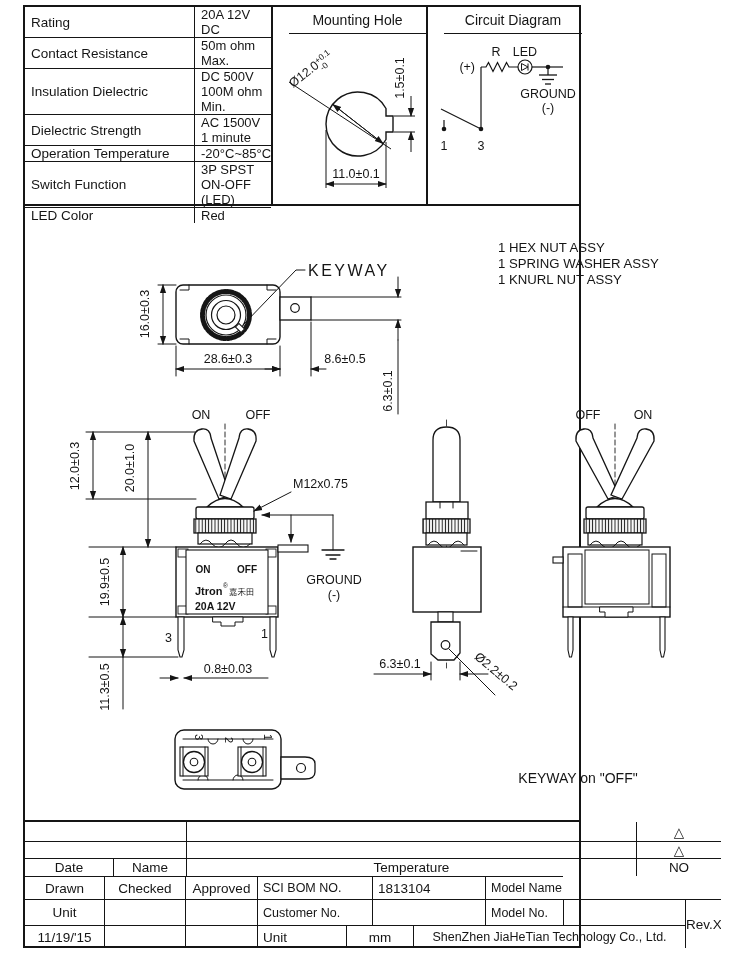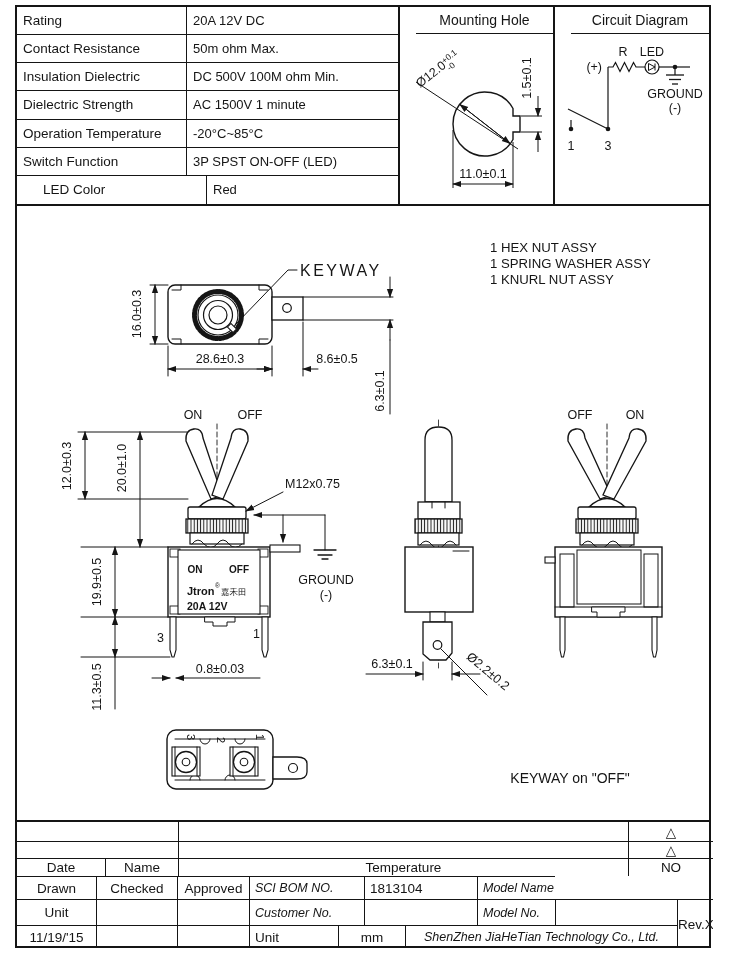--- a/index.html
+++ b/index.html
@@ -1,43 +1,43 @@
 <!DOCTYPE html>
 <html><head>
 <meta charset="utf-8">
 <style>
   html,body{margin:0;padding:0;background:#fff;}
   #stage{position:relative;width:750px;height:954px;background:#fff;
          font-family:"Liberation Sans",sans-serif;color:#151515;}
-  .sheet{position:absolute;left:15px;top:5px;width:696px;height:943px;
+  .sheet{position:absolute;left:23px;top:5px;width:558px;height:943px;
          border:2px solid #151515;box-sizing:border-box;}
   
   .hband{position:absolute;left:0;top:0;width:100%;height:199px;
          border-bottom:2px solid #151515;box-sizing:border-box;display:flex;}
   .spec{width:383px;border-right:2px solid #151515;box-sizing:border-box;
         display:grid;grid-template-rows:repeat(7,1fr);}
   .srow{display:flex;border-bottom:1.5px solid #151515;box-sizing:border-box;}
-  .srow:last-child{border-bottom:none;margin-left:20px;}
+  .srow:last-child{border-bottom:none;}
   .srow .lbl{width:170px;border-right:1.5px solid #151515;box-sizing:border-box;
              display:flex;align-items:center;padding-left:6px;font-size:13.5px;}
   .srow .val{flex:1;display:flex;align-items:center;padding-left:6px;font-size:13px;}
   .mount{width:155px;border-right:2px solid #151515;box-sizing:border-box;}
   .circ{flex:1;}
   .chead{height:27px;border-bottom:1.5px solid #151515;box-sizing:border-box;
          display:flex;align-items:center;justify-content:center;font-size:14px;margin-left:16px;}
   .middle{position:absolute;left:0;top:199px;width:100%;height:618px;}
   
   .tblock{position:absolute;left:0;bottom:0;width:100%;height:126px;
           border-top:2px solid #151515;box-sizing:border-box;}
   .tc{position:absolute;box-sizing:border-box;border-left:1.5px solid #151515;
       border-top:1.5px solid #151515;display:flex;align-items:center;
       justify-content:center;font-size:13.5px;white-space:nowrap;overflow:hidden;}
   .nl{border-left:none;} .nt{border-top:none;}
   .la{justify-content:flex-start;padding-left:5px;}
-  .sm{font-size:12.5px;font-style:italic;}
+  .sm{font-size:12.5px;}
   .revcell{flex-direction:row;justify-content:space-around;}
   svg text{font-family:"Liberation Sans",sans-serif;fill:#151515;}
   .dim{font-size:12.5px;}
   .cad{font-size:16px;letter-spacing:2.5px;}
 </style>
 </head>
 <body>
 
 <div id="stage">
  <div class="sheet">

